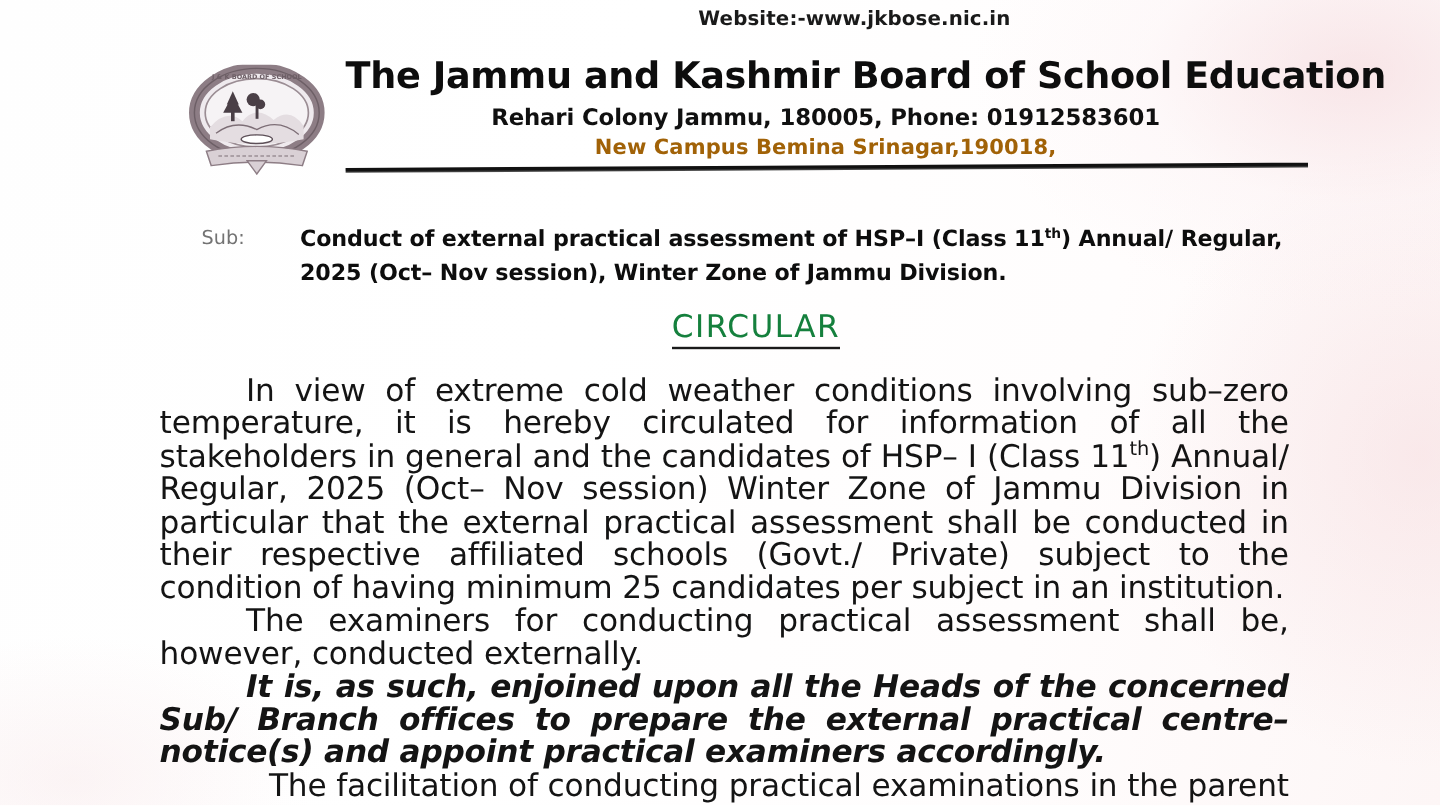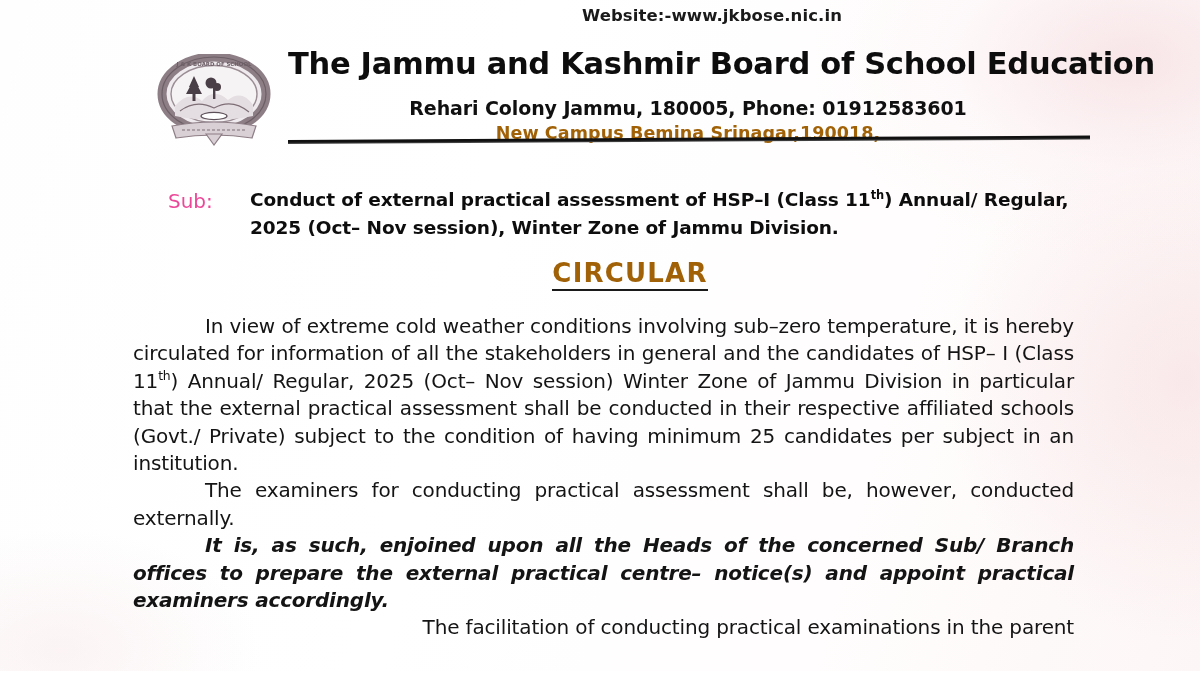--- a/index.html
+++ b/index.html
@@ -76,21 +76,21 @@
     font-weight: 700;
     letter-spacing: -0.3px;
     line-height: 1.08;
     color: #0d0d0d;
     white-space: nowrap;
   }
   .board-addr1 {
     font-size: 19px;
     font-weight: 700;
     letter-spacing: -0.1px;
-    margin-top: 16px;
+    margin-top: 6px;
     color: #101010;
   }
   .board-addr2 {
     font-size: 17.5px;
     font-weight: 700;
     letter-spacing: 0.1px;
     margin-top: 4px;
     color: #a16207;
   }
   .hrule {
@@ -107,26 +107,26 @@
   
   .subject {
     position: absolute;
     left: 168px;
     top: 186px;
     width: 920px;
     display: flex;
     align-items: flex-start;
   }
   .sub-label {
-    font-size: 20px;
+    font-size: 16px;
     font-weight: 400;
     line-height: 1.52;
     flex: 0 0 auto;
     width: 82px;
-    color: #ec4899;
+    color: #737373;
   }
   .sub-text {
     font-size: 18.5px;
     font-weight: 700;
     line-height: 1.52;
     letter-spacing: -0.1px;
     flex: 1 1 auto;
     color: #0d0d0d;
   }
 
@@ -135,34 +135,34 @@
     position: absolute;
     left: 0;
     right: 0;
     top: 258px;
     text-align: center;
     transform: translateX(30px);
   }
   .circular {
     display: inline-block;
     font-size: 26px;
-    font-weight: 700;
+    font-weight: 400;
     letter-spacing: 1.2px;
-    color: #a16207;
+    color: #15803d;
     border-bottom: 2.5px solid #1a1a1a;
     padding-bottom: 1px;
   }
 
   
   .body-block {
     position: absolute;
     left: 133px;
     top: 313px;
     width: 941px;
-    font-size: 20px;
+    font-size: 26px;
     line-height: 27.4px;
     text-align: justify;
     color: #141414;
     letter-spacing: -0.15px;
   }
   .body-block p {
     margin: 0;
     text-indent: 72px;
   }
   .body-block p.bold {

